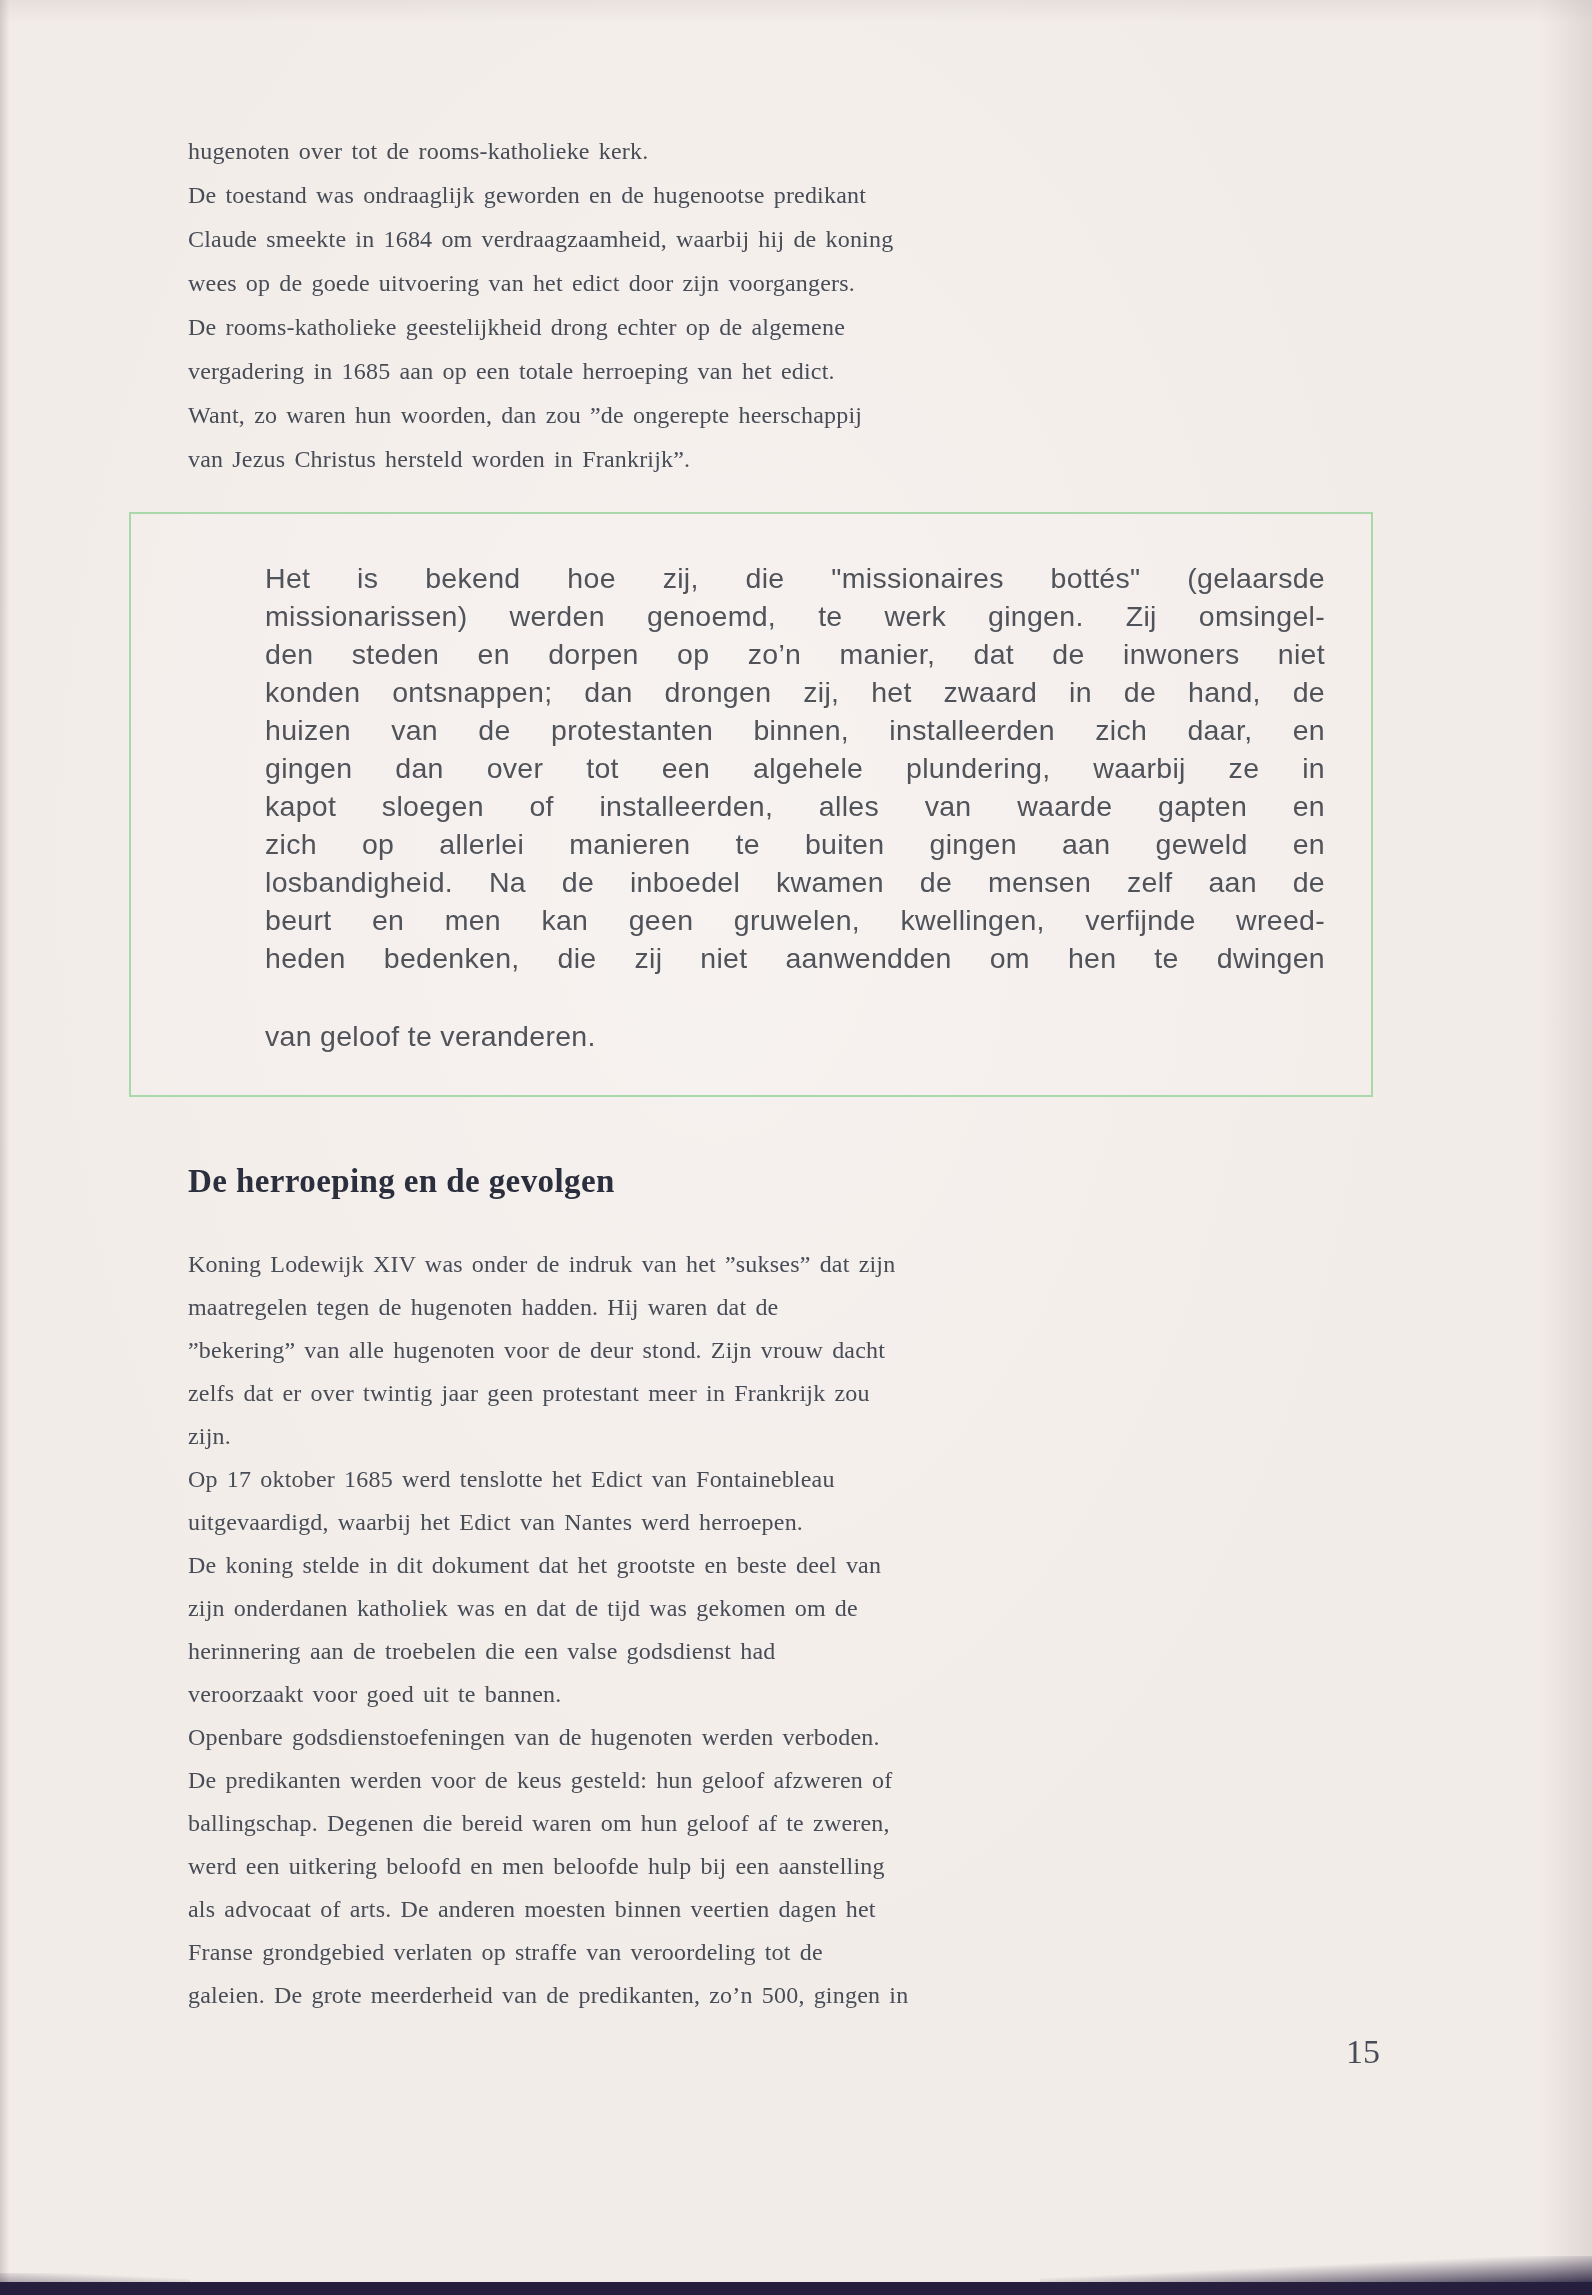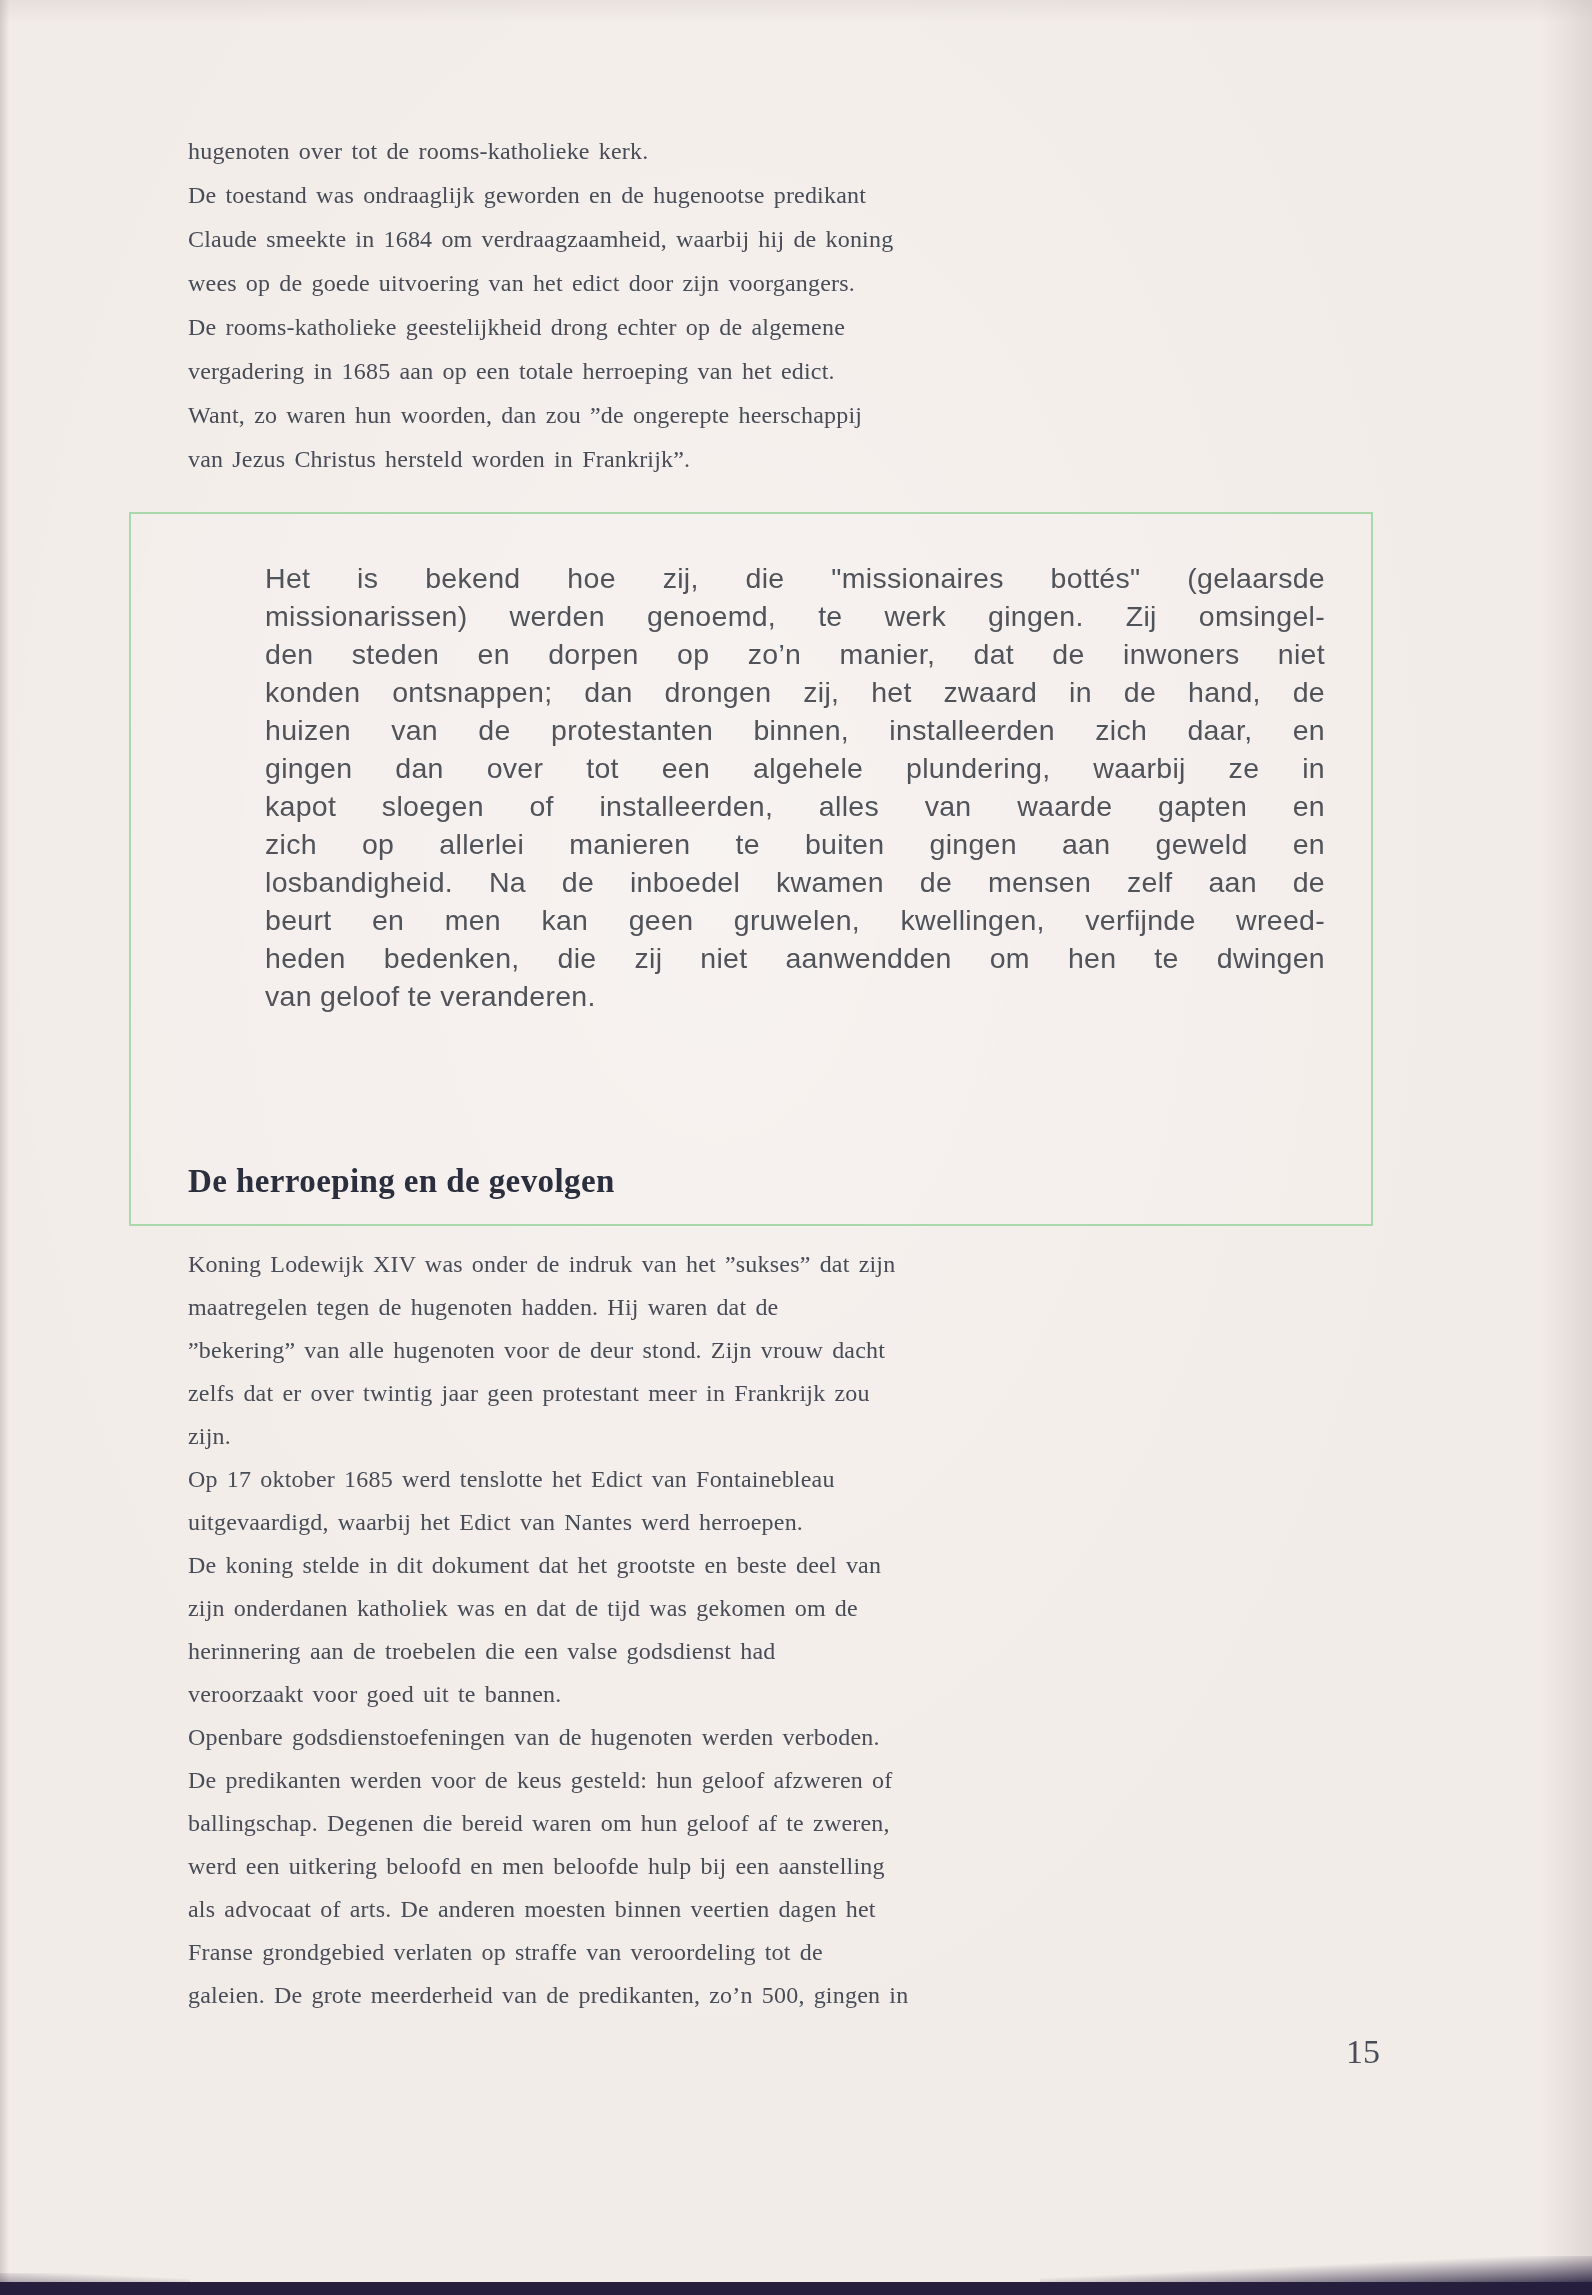--- a/index.html
+++ b/index.html
@@ -31,37 +31,37 @@
     color:var(--ink, #474c56);
   }
   .serif-block .line { white-space:nowrap; }
 
   #intro { top:129px; }
 
   
   .quote-box {
     position:absolute;
     left:129px; top:512px;
-    width:1244px; height:714px;
+    width:1244px; height:585px;
     border:2.6px solid var(--quote-border, #a9d9ab);
     box-sizing:border-box;
     background:rgba(255,255,255,0.10);
   }
   .quote-text {
     position:absolute;
     left:134px; top:45px;
     width:1060px;
     font-family:"Liberation Sans", "DejaVu Sans", sans-serif;
     font-size:28.5px;
     line-height:38px;
     letter-spacing:0.3px;
     color:var(--box-ink, #505359);
   }
   .quote-text .line { text-align:justify; text-align-last:justify; }
-  .quote-text .line:last-child { text-align-last:left; }
+  .quote-text .line:last-child { text-align-last:left;margin-top:40px; }
 
   
   #heading {
     position:absolute;
     left:188px; top:1163px;
     margin:0;
     font-size:33px;
     font-weight:bold;
     letter-spacing:0.4px;
     color:var(--heading-ink, #2b2e3c);

